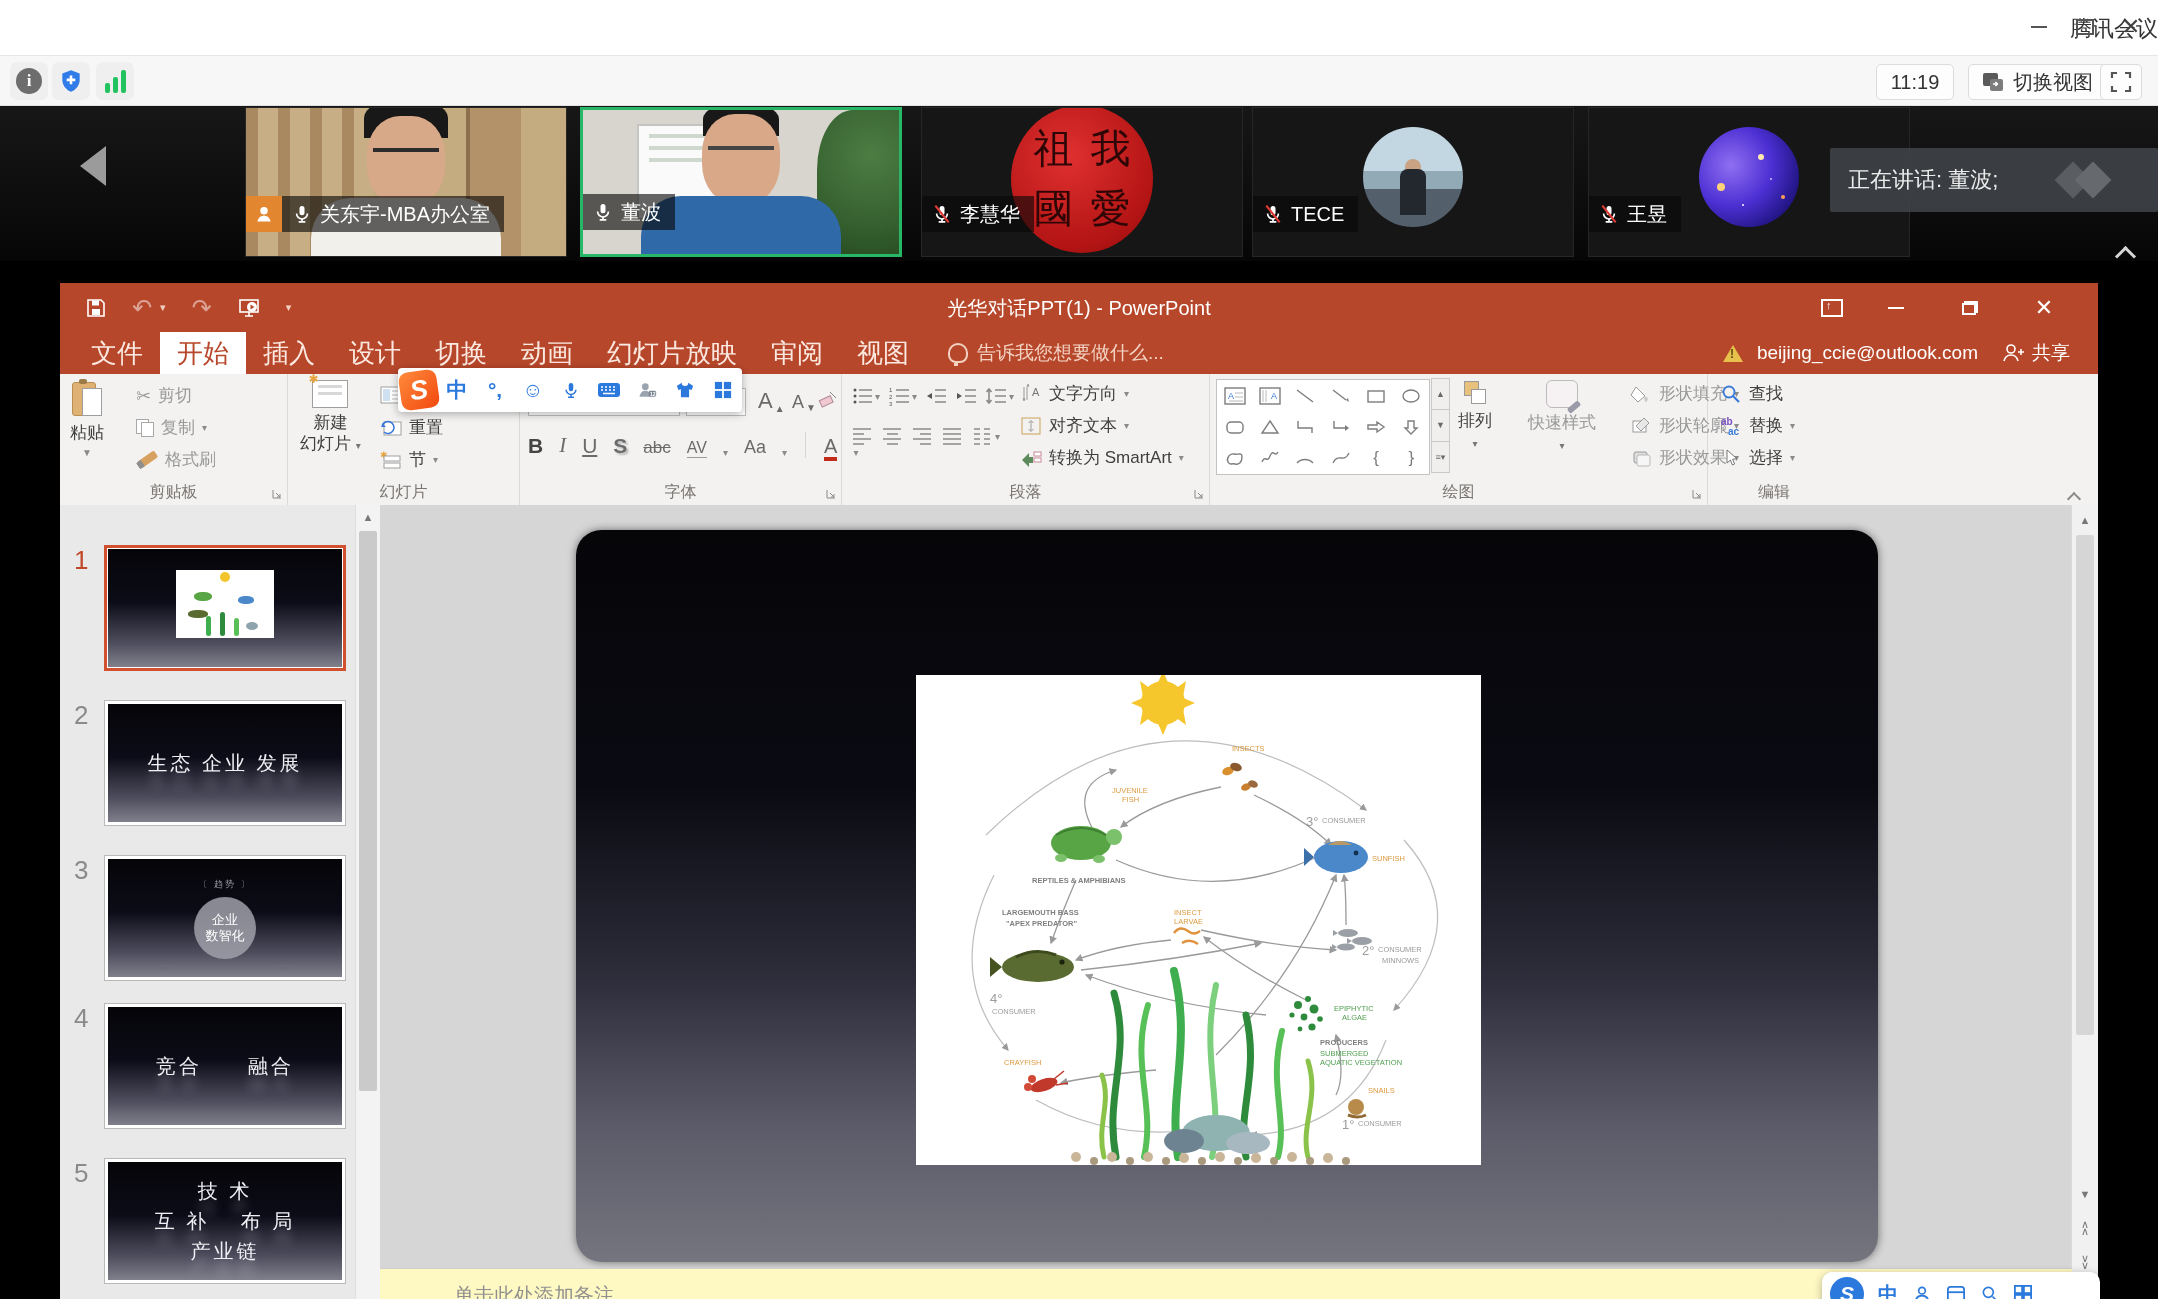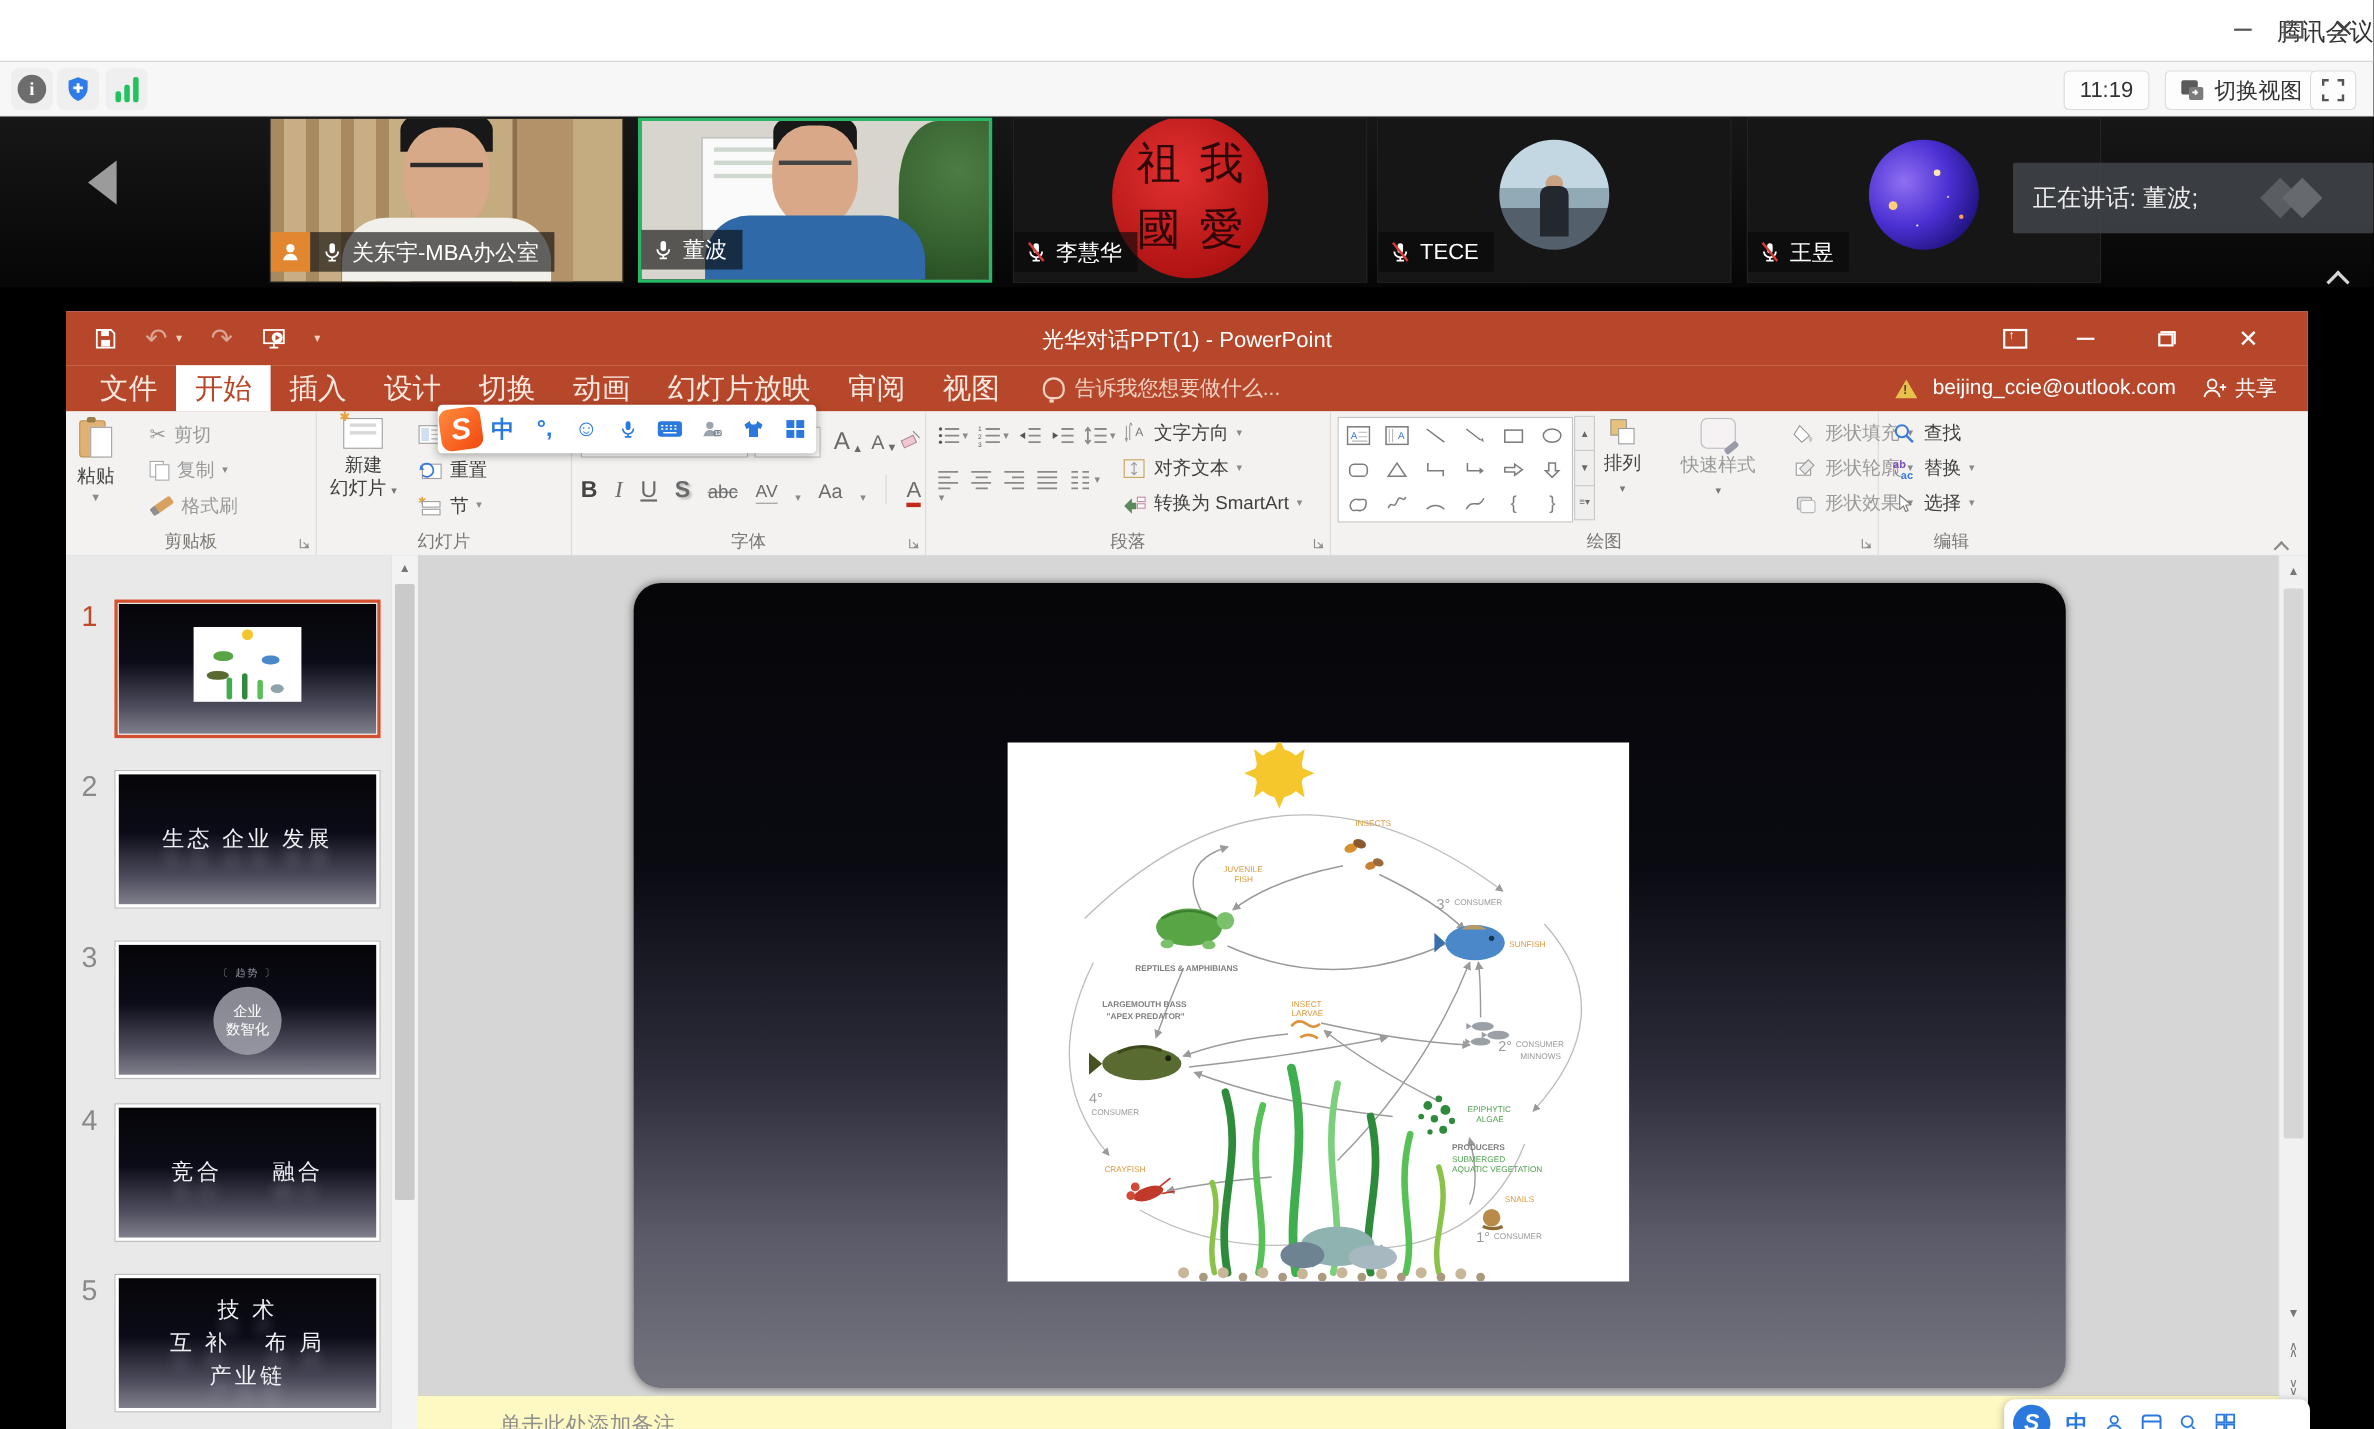--- a/index.html
+++ b/index.html
@@ -22,21 +22,21 @@
   .time-box{position:absolute;top:8px;left:1876px;width:76px;height:34px;border:1px solid #dcdcdc;border-radius:5px;background:#fdfdfd;
     display:flex;align-items:center;justify-content:center;font-size:20px;color:#333;}
   .view-btn{position:absolute;top:8px;left:1968px;height:34px;padding:0 12px;border:1px solid #dcdcdc;border-radius:5px;background:#fdfdfd;
     display:flex;align-items:center;gap:8px;font-size:20px;color:#333;}
   .fs-btn{position:absolute;top:8px;left:2100px;width:40px;height:34px;border:1px solid #dcdcdc;border-radius:5px;background:#fdfdfd;display:flex;align-items:center;justify-content:center;}
   
   .video-strip{position:absolute;left:0;top:106px;width:100%;height:155px;background:linear-gradient(180deg,#171717,#060606);}
   .nav-left{position:absolute;left:80px;top:40px;width:0;height:0;border-top:20px solid transparent;border-bottom:20px solid transparent;border-right:26px solid #9b9b9b;}
   .vthumb{position:absolute;top:1px;width:322px;height:150px;background:#111;border:1px solid #262626;box-sizing:border-box;overflow:hidden;}
   .vthumb.speaking{border:3px solid #27b766;}
-  .nm-row{position:absolute;left:0;bottom:9px;display:flex;align-items:stretch;z-index:4;}
+  .nm-row{position:absolute;left:0;bottom:24px;display:flex;align-items:stretch;z-index:4;}
   .nm-badge{width:36px;height:36px;background:#e2872f;display:flex;align-items:center;justify-content:center;}
   .nm-label{background:rgba(8,8,8,.62);height:36px;display:flex;align-items:center;gap:8px;padding:0 14px 0 10px;}
   .nm-label .nm{color:#fff;font-size:20px;white-space:nowrap;}
   .micwrap{position:relative;width:20px;height:20px;}
   
   .bg-warm{position:absolute;inset:0;background:#c5ab80;}
   .bg-warm .wood{position:absolute;left:0;top:0;bottom:0;width:40%;background:repeating-linear-gradient(90deg,#a98a60 0 12px,#c8ae84 12px 32px);}
   .bg-warm .door{position:absolute;right:14%;top:0;bottom:0;width:16%;background:#b39169;border-left:4px solid #8c6f4c;}
   .pp-shirt{position:absolute;bottom:0;left:50%;transform:translateX(-50%);width:190px;height:58px;border-radius:40px 40px 0 0;}
   .pp-head{position:absolute;bottom:48px;left:50%;transform:translateX(-50%);width:78px;height:92px;border-radius:42% 42% 46% 46%;}

